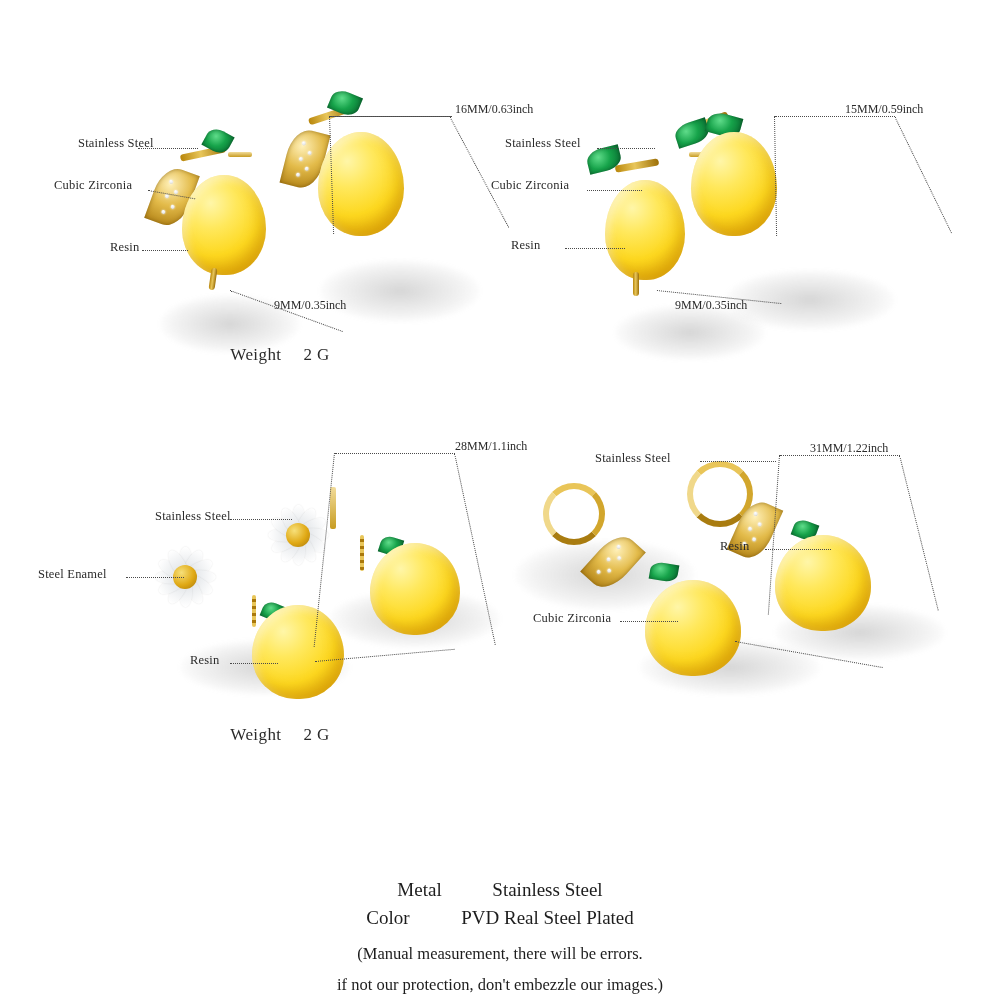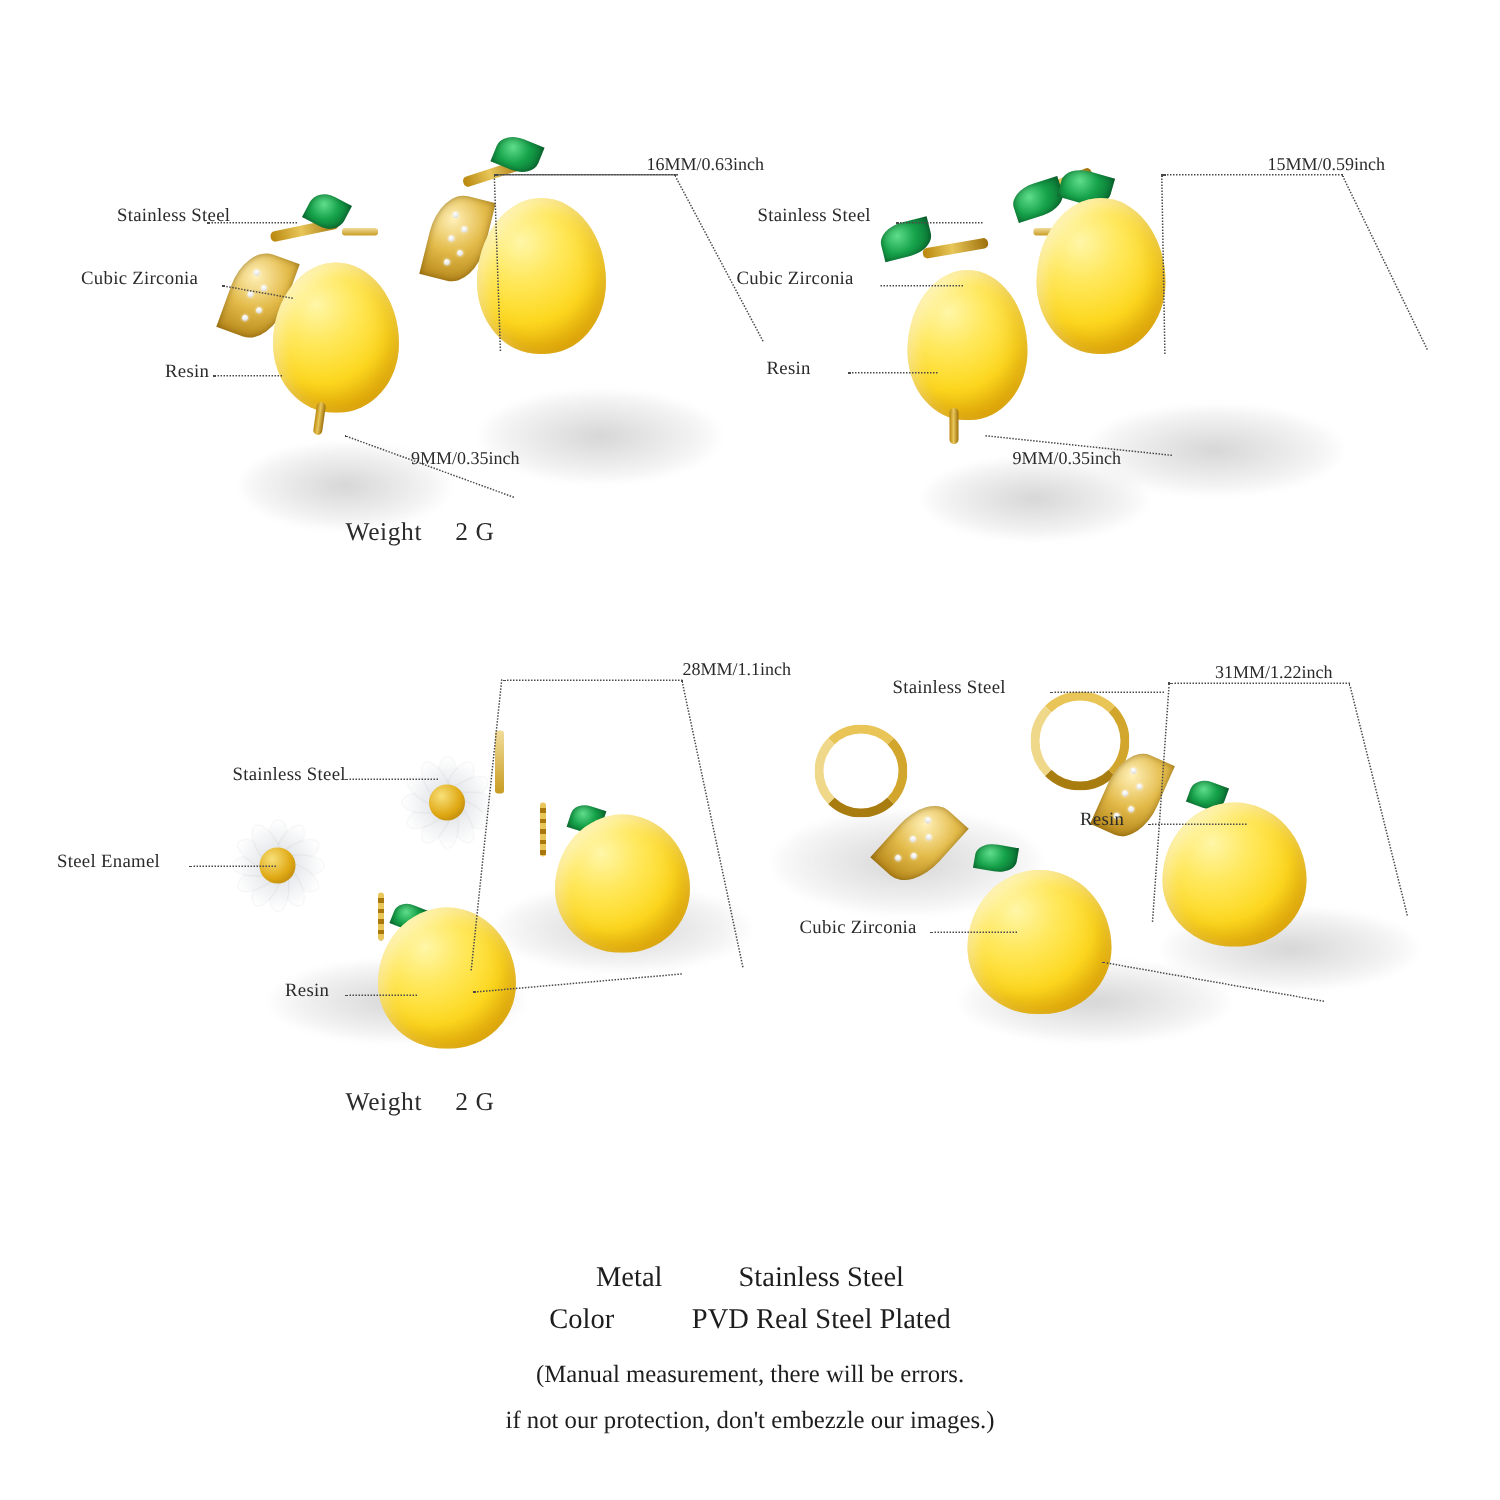--- a/index.html
+++ b/index.html
@@ -151,20 +151,21 @@
     background: repeating-linear-gradient(180deg,#e8c65a 0 4px,#a9780c 4px 7px);
     border-radius: 2px;
   }
 
   
   .footer {
     position: absolute;
     left: 0;
     width: 1000px;
     text-align: center;
+    margin-top: 38px;
   }
   .spec-row {
     font-size: 19px;
     line-height: 28px;
     color: #1d1d1d;
   }
   .spec-row .k {
     display: inline-block;
     width: 95px;
     text-align: left;
@@ -222,21 +223,21 @@
     <div class="dotbox" style="left:300px; top:26px; width:120px; height:0;"></div>
     <div class="leader" style="left:300px; top:26px; width:122px;"></div>
     <div class="leader" style="left:420px; top:26px; width:126px; transform:rotate(62deg);"></div>
     <div class="leader" style="left:300px; top:26px; width:118px; transform:rotate(88deg);"></div>
     <div class="leader" style="left:200px; top:200px; width:120px; transform:rotate(20deg);"></div>
 
     <div class="lbl" style="left:48px; top:46px;">Stainless Steel</div>
     <div class="lbl" style="left:24px; top:88px;">Cubic Zirconia</div>
     <div class="lbl" style="left:80px; top:150px;">Resin</div>
 
-    <div class="dim" style="left:401px; top:12px;">16MM/0.63inch</div>
+    <div class="dim" style="left:425px; top:12px;">16MM/0.63inch</div>
     <div class="dim" style="left:244px; top:208px;">9MM/0.35inch</div>
 
     <div class="weight-line" style="left:0; top:255px;">
       <span class="wlabel">Weight</span><span>2 G</span>
     </div>
   </div>
 
   <div class="panel" style="left:475px; top:90px;">
     <div class="panel-art">
       <div class="shadow" style="left:140px; top:215px; width:150px; height:55px;"></div>

